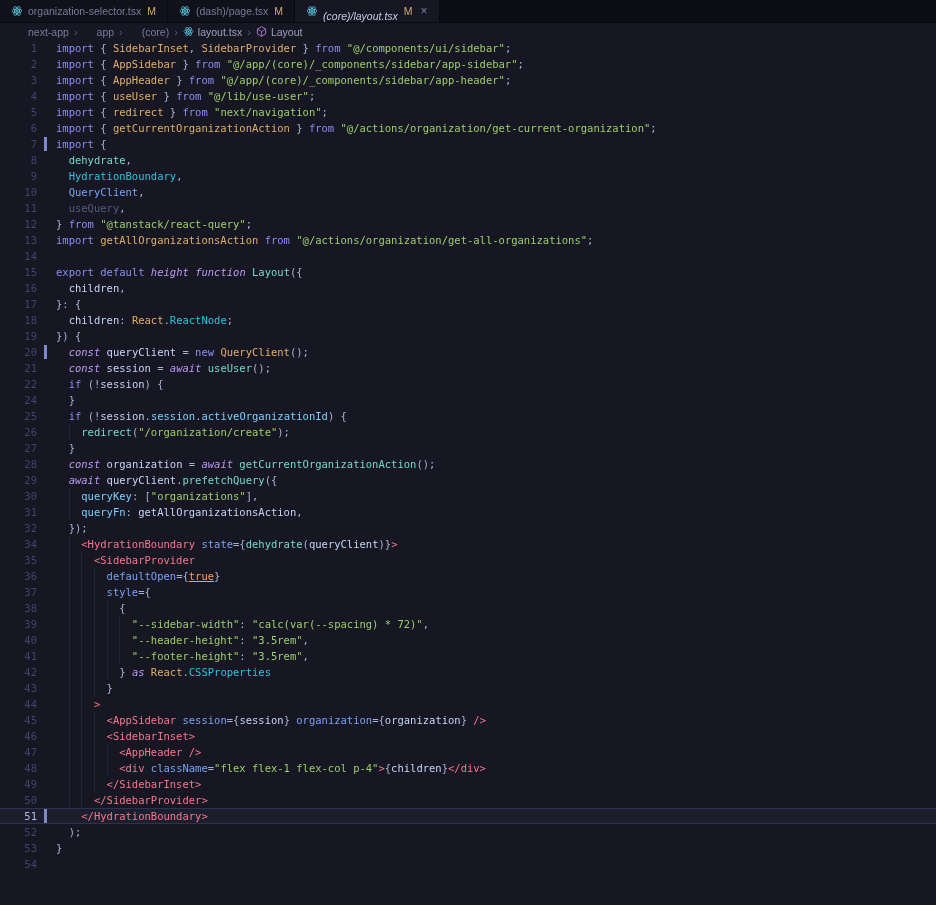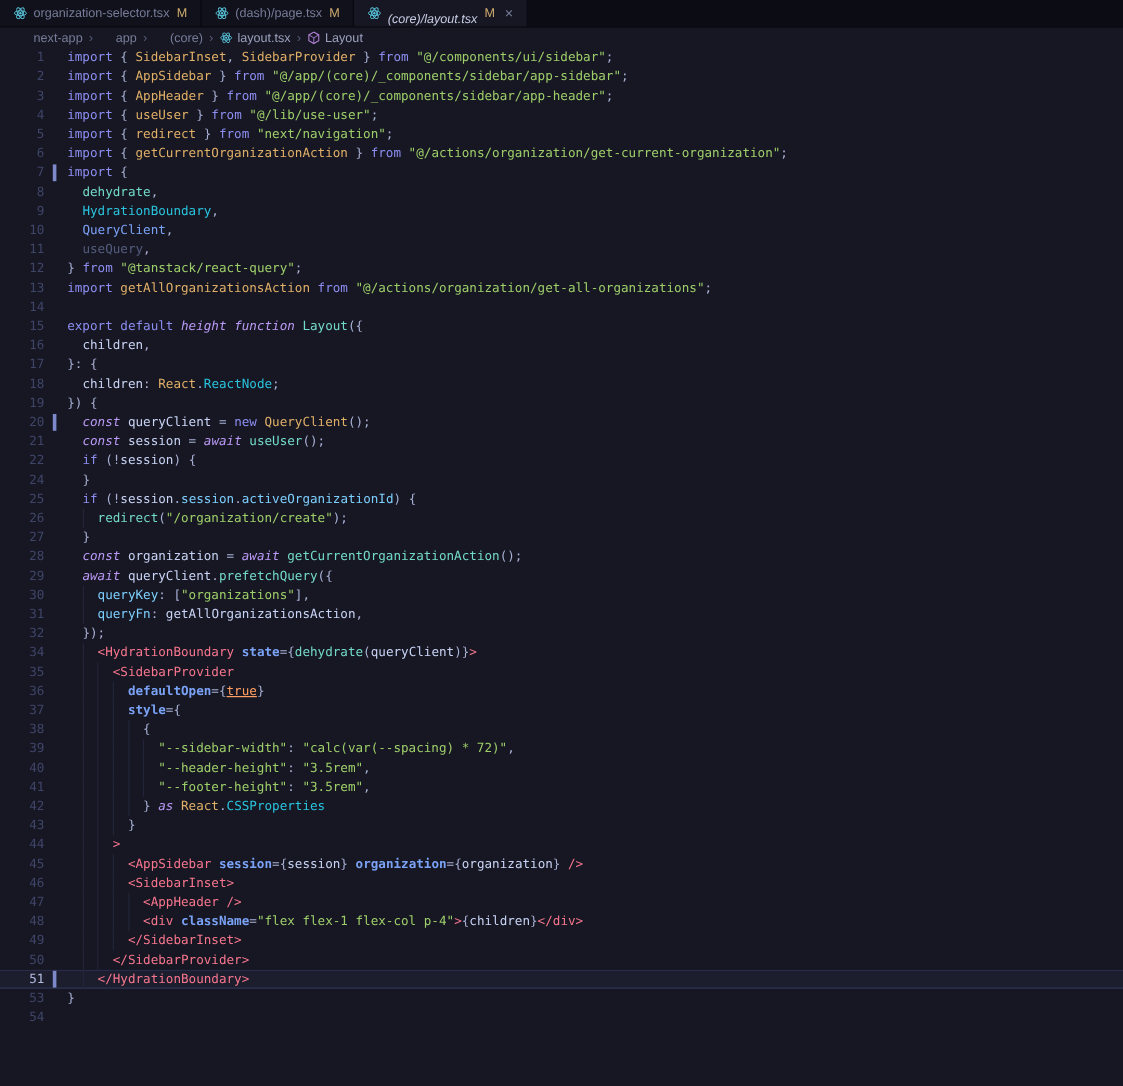--- a/index.html
+++ b/index.html
@@ -67,21 +67,21 @@
 
   .tk-kw  { color:var(--kw,#8d8df2); }
   .tk-kwi { color:var(--kwi,#bb9af7); font-style:italic; }
   .tk-str { color:var(--str,#9ece6a); }
   .tk-cmp { color:var(--cmp,#e0af68); }
   .tk-fn  { color:var(--fn,#73daca); }
   .tk-cyn { color:var(--cyn,#2ac3de); }
   .tk-blu { color:var(--blu,#7aa2f7); }
   .tk-dim { color:var(--dim,#545c7e); }
   .tk-tag { color:var(--tag,#f7768e); }
-  .tk-att { color:var(--att,#7aa2f7);font-weight:bold; }
+  .tk-att { color:var(--att,#7aa2f7); }
   .tk-v   { color:var(--v,#c8d3f5); }
   .tk-p   { color:var(--p,#a9b1d6); }
   .tk-prp { color:var(--prp,#7dcfff); }
   .tk-num { color:var(--num,#ff9e64);text-decoration:underline; }
 
   .react-icon svg ellipse { stroke:var(--react-blue,#58c4dc); }
   .react-icon svg circle  { fill:var(--react-blue,#58c4dc); }
   .symbol-icon svg path   { stroke:var(--symbol-purple,#b180d7); }
 </style>
 </head>
@@ -409,20 +409,25 @@
           <span class="ln">50</span>
           <span class="git"></span>
           <span class="code"><span class="guide" style="left: 2ch;"></span><span class="guide" style="left: 4ch;"></span><span class="tk tk-ws">      </span><span class="tk tk-tag">&lt;/SidebarProvider&gt;</span></span>
         </div>
         <div class="line active">
           <span class="ln">51</span>
           <span class="git mod"></span>
           <span class="code"><span class="guide" style="left: 2ch;"></span><span class="tk tk-ws">    </span><span class="tk tk-tag">&lt;/HydrationBoundary&gt;</span></span>
         </div>
         <div class="line">
+          <span class="ln">52</span>
+          <span class="git"></span>
+          <span class="code"><span class="tk tk-ws">  </span><span class="tk tk-p">);</span></span>
+        </div>
+        <div class="line">
           <span class="ln">53</span>
           <span class="git"></span>
           <span class="code"><span class="tk tk-p">}</span></span>
         </div>
         <div class="line">
           <span class="ln">54</span>
           <span class="git"></span>
           <span class="code"></span>
         </div>
       </div>

